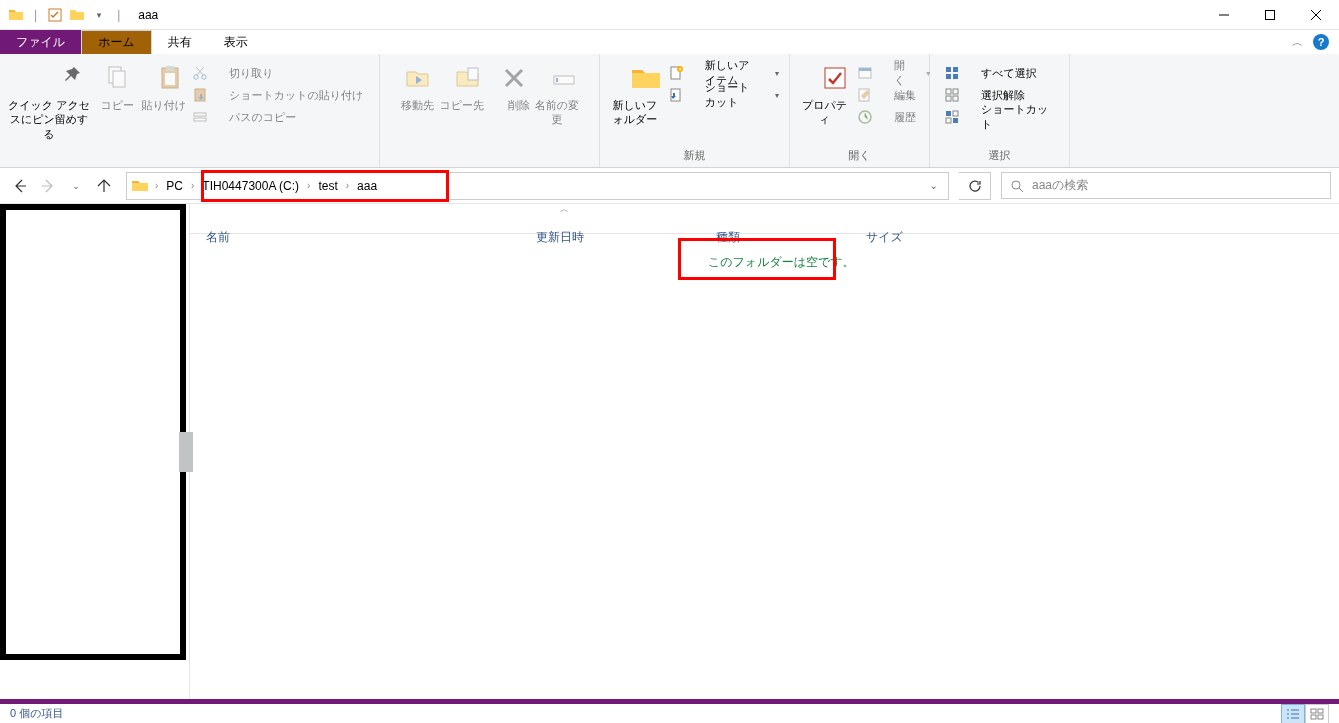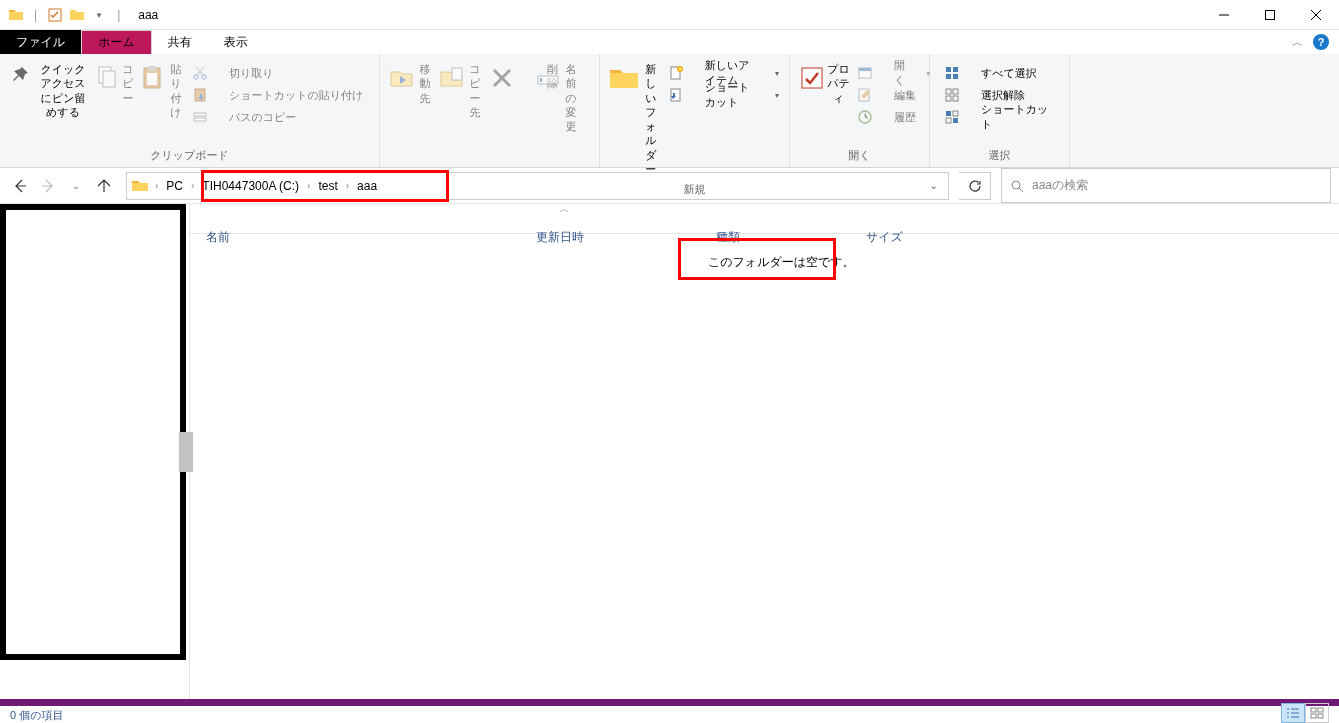--- a/index.html
+++ b/index.html
@@ -10,69 +10,69 @@
 .titlebar-left { display: flex; align-items: center; padding-left: 8px; gap: 6px; }
 .qat-icon { width: 16px; height: 16px; display: inline-flex; align-items: center; justify-content: center; }
 .titlebar-title { margin-left: 8px; font-size: 12px; }
 .titlebar-sep { margin: 0 4px; color: #999; }
 .window-controls { margin-left: auto; display: flex; }
 .win-btn { width: 46px; height: 30px; display: flex; align-items: center; justify-content: center; }
 
 
 .ribbon-tabs { height: 24px; display: flex; align-items: stretch; background: #fff; }
 .ribbon-tab { padding: 0 16px; display: flex; align-items: center; font-size: 12px; cursor: default; }
-.ribbon-tab.file { background: #000000; color: #fff; }
-.ribbon-tab.active { border: 1px solid #d4d4d4; border-bottom: none; background: #be185d; font-family: Liberation Serif, serif; }
+.ribbon-tab.file { background: #701a75; color: #fff; }
+.ribbon-tab.active { border: 1px solid #d4d4d4; border-bottom: none; background: #a16207; font-family: Liberation Serif, serif; }
 .ribbon-right { margin-left: auto; display: flex; align-items: center; padding-right: 10px; gap: 10px; }
 .help-circle { width: 16px; height: 16px; border-radius: 50%; background: #1979ca; color: #fff; display: inline-flex; align-items: center; justify-content: center; font-size: 11px; font-weight: bold; }
 
 
 .ribbon { height: 114px; background: #f5f6f7; border-bottom: 1px solid #d4d4d4; display: flex; }
 .ribbon-group { display: flex; flex-direction: column; border-right: 1px solid #e1e1e1; padding: 4px 6px 0 6px; }
 .ribbon-group-body { flex: 1; display: flex; align-items: flex-start; }
 .ribbon-group-label { text-align: center; font-size: 11px; color: #666; padding: 2px 0 4px 0; }
-.rbtn-large { display: flex; align-items: flex-start; justify-content: flex-start; width: 70px; padding: 4px 2px; text-align: center; font-size: 11px; line-height: 1.3; }
+.rbtn-large { display: flex; flex-direction: column; align-items: flex-end; justify-content: flex-start; width: 70px; padding: 4px 2px; text-align: center; font-size: 11px; line-height: 1.3; }
 .rbtn-large .ricon { width: 32px; height: 32px; margin-bottom: 4px; display: flex; align-items: center; justify-content: center; }
 .rbtn-small { display: flex; align-items: center; gap: 21px; padding: 2px 4px; font-size: 11px; height: 22px; }
 .rbtn-small .ricon-s { width: 16px; height: 16px; display: inline-flex; align-items: center; justify-content: center; }
 .rcol { display: flex; flex-direction: column; justify-content: flex-start; padding-top: 4px; }
 .dimmed { opacity: 0.5; }
 
 
 .navbar { height: 36px; display: flex; align-items: center; padding: 0 8px; gap: 4px; border-bottom: 1px solid #e5e5e5; }
 .nav-arrow { width: 24px; height: 24px; display: flex; align-items: center; justify-content: center; color: #555; }
 .nav-arrow.disabled { color: #bbb; }
 .addressbar { flex: 1; height: 28px; border: 1px solid #ccc; display: flex; align-items: center; padding: 0 4px; margin: 0 6px; position: relative; }
 .addr-folder-icon { width: 18px; height: 18px; margin-right: 4px; }
 .breadcrumb { display: flex; align-items: center; height: 100%; }
 .bc-item { padding: 0 6px; display: flex; align-items: center; font-size: 12px; height: 100%; }
 .bc-sep { color: #888; padding: 0 2px; font-size: 10px; }
 .red-box-1 { position: absolute; left: 74px; top: -3px; width: 248px; height: 32px; border: 3px solid #ff0000; pointer-events: none; }
 .addr-dd { margin-left: auto; padding: 0 6px; color: #666; }
 .refresh-btn { width: 32px; height: 28px; border: 1px solid #ccc; border-left: none; display: flex; align-items: center; justify-content: center; }
-.searchbox { width: 330px; height: 35px; border: 1px solid #ccc; display: flex; align-items: center; padding: 0 8px; color: #888; gap: 8px; margin-left: 6px; }
+.searchbox { width: 330px; height: 27px; border: 1px solid #ccc; display: flex; align-items: center; padding: 0 8px; color: #888; gap: 8px; margin-left: 6px; }
 
 
 .content { display: flex; height: calc(723px - 30px - 24px - 114px - 36px - 24px); }
 .nav-pane { width: 190px; border-right: 1px solid #e5e5e5; position: relative; }
 .redacted { position: absolute; top: 0; left: 0; width: 186px; height: 456px; border: 6px solid #000; background: #fff; }
 .scroll-thumb { position: absolute; right: -4px; top: 228px; width: 14px; height: 40px; background: #c2c3c4; }
 .main-pane { flex: 1; position: relative; }
 .col-headers { height: 30px; display: flex; align-items: center; border-bottom: 1px solid #e5e5e5; font-size: 12px; color: #34568b; }
 .col-h { padding: 0 16px; display: flex; align-items: flex-start; gap: 6px; margin-top: 38px; }
 .col-h.name { width: 330px; }
 .col-h.date { width: 180px; }
 .col-h.type { width: 150px; }
 .col-h.size { width: 120px; }
 .sort-ind { position: absolute; left: 370px; top: -1px; font-size: 9px; color: #888; }
-.empty-msg { position: absolute; left: 500px; top: 44px; padding: 6px 18px; font-size: 12px; color: #000000; }
+.empty-msg { position: absolute; left: 500px; top: 44px; padding: 6px 18px; font-size: 12px; color: #15803d; }
 .red-box-2 { position: absolute; left: 488px; top: 34px; width: 158px; height: 42px; border: 3px solid #ff0000; pointer-events: none; }
 
 
-.statusbar { height: 24px; border-top: 7px solid #701a75; display: flex; align-items: flex-end; padding: 0 10px; font-size: 11px; color: #34568b; }
+.statusbar { height: 24px; border-top: 5px solid #701a75; display: flex; align-items: center; padding: 0 10px; font-size: 11px; color: #34568b; }
 .view-toggles { margin-left: auto; display: flex; gap: 0; }
 .vt { width: 24px; height: 20px; border: 1px solid #ccc; display: flex; align-items: center; justify-content: center; }
 .vt.active { background: #cce4f7; border-color: #7eb4e2; }
 
 svg { display: block; }
 </style>
 </head>
 <body>
 
 <div class="titlebar">
@@ -184,21 +184,20 @@
           <span class="ricon-s">
             <svg width="16" height="16" viewBox="0 0 16 16">
                 <rect x="2" y="4" width="12" height="3" fill="#fff" stroke="#888"></rect>
                 <rect x="2" y="9" width="12" height="3" fill="#fff" stroke="#888"></rect>
               </svg>
           </span>
           <span>パスのコピー</span>
         </div>
       </div>
     </div>
-    <div class="ribbon-group-label">クリップボード</div>
   </div>
 
   <div class="ribbon-group" style="width:220px;">
     <div class="ribbon-group-body">
       <div class="rbtn-large dimmed" style="width:50px;">
         <span class="ricon">
           <svg width="28" height="28" viewBox="0 0 28 28">
               <path fill="#ffe08a" stroke="#c79a3a" d="M3 8h9l2 2h10v12H3z"></path>
               <path fill="#3a72b5" d="M12 12l6 4-6 4z"></path>
             </svg>
@@ -207,21 +206,21 @@
       </div>
       <div class="rbtn-large dimmed" style="width:50px;">
         <span class="ricon">
           <svg width="28" height="28" viewBox="0 0 28 28">
               <path fill="#ffe08a" stroke="#c79a3a" d="M3 8h9l2 2h10v12H3z"></path>
               <rect x="14" y="4" width="10" height="12" fill="#fff" stroke="#888"></rect>
             </svg>
         </span>
         <span>コピー先</span>
       </div>
-      <div class="rbtn-large dimmed" style="width:46px;gap:31px;">
+      <div class="rbtn-large dimmed" style="width:46px;">
         <span class="ricon">
           <svg width="28" height="28" viewBox="0 0 28 28">
               <path stroke="#555" stroke-width="3" d="M6 6l16 16M22 6L6 22"></path>
             </svg>
         </span>
         <span>削除</span>
       </div>
       <div class="rbtn-large dimmed" style="width:50px;">
         <span class="ricon">
           <svg width="28" height="28" viewBox="0 0 28 28">

